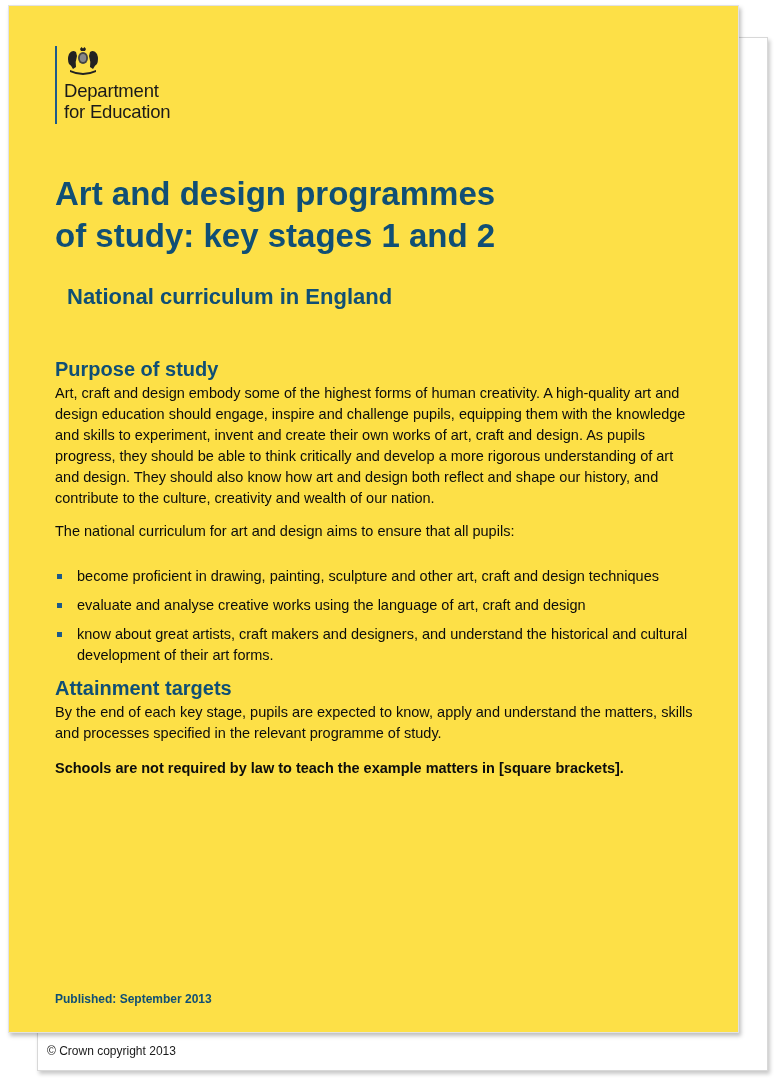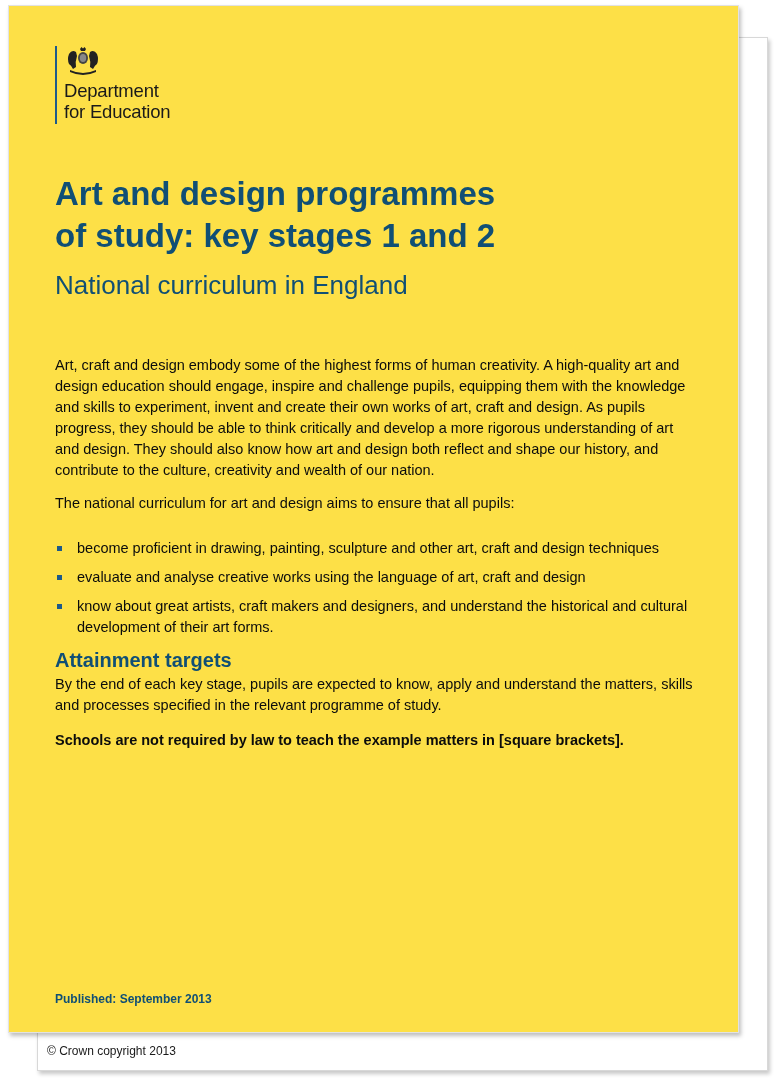--- a/index.html
+++ b/index.html
@@ -22,22 +22,22 @@
       position: absolute; left: 46px; top: 40px; height: 78px;
       border-left: 2px solid #1d5a8a; padding-left: 7px;
     }
     .crest { display: block; width: 36px; height: 30px; margin-bottom: 4px; margin-left: 1px; }
     .logo-text { font-size: 18.5px; line-height: 21px; color: #1a1a1a; letter-spacing: -0.2px; }
     .title {
       position: absolute; left: 46px; top: 167px; margin: 0;
       font-size: 33px; line-height: 42px; font-weight: bold; color: #104f75;
     }
     .subtitle {
-      position: absolute; left: 46px; top: 264px; margin: 0;
-      font-size: 26px; line-height: 30px; font-weight: normal; color: #104f75;
+      position: absolute; left: 46px; top: 264px; margin: 12px;
+      font-size: 22px; line-height: 30px; font-weight: bold; color: #104f75;
     }
     .content { position: absolute; left: 46px; top: 349px; width: 640px; }
     h2 { margin: 0; font-size: 20px; line-height: 28px; font-weight: bold; color: #104f75; }
     p { margin: 0; font-size: 14.5px; line-height: 21px; color: #0b0c0c; }
     .sec-purpose { margin-bottom: 12px; }
     .sec-aims h2 { margin-bottom: 0; }
     .aims-intro { margin-bottom: 24px; }
     ul.aims { list-style: none; margin: 0; padding: 0; }
     ul.aims li {
       position: relative; padding-left: 22px; font-size: 14.5px; line-height: 21px;
@@ -79,20 +79,21 @@
   </div>
 
   <h1 class="title">
     <span>Art and design programmes</span><br>
     <span>of study: key stages 1 and 2</span>
   </h1>
   <div class="subtitle">National curriculum in England</div>
 
   <div class="content">
     <section class="sec-purpose">
+      <h2>Purpose of study</h2>
       <p>Art, craft and design embody some of the highest forms of human creativity. A high-quality art and design education should engage, inspire and challenge pupils, equipping them with the knowledge and skills to experiment, invent and create their own works of art, craft and design. As pupils progress, they should be able to think critically and develop a more rigorous understanding of art and design. They should also know how art and design both reflect and shape our history, and contribute to the culture, creativity and wealth of our nation.</p>
     </section>
 
     <section class="sec-aims">
       <p class="aims-intro">The national curriculum for art and design aims to ensure that all pupils:</p>
       <ul class="aims">
         <li><span class="bullet"></span><span>become proficient in drawing, painting, sculpture and other art, craft and design techniques</span></li>
         <li><span class="bullet"></span><span>evaluate and analyse creative works using the language of art, craft and design</span></li>
         <li><span class="bullet"></span><span>know about great artists, craft makers and designers, and understand the historical and cultural development of their art forms.</span></li>
       </ul>

